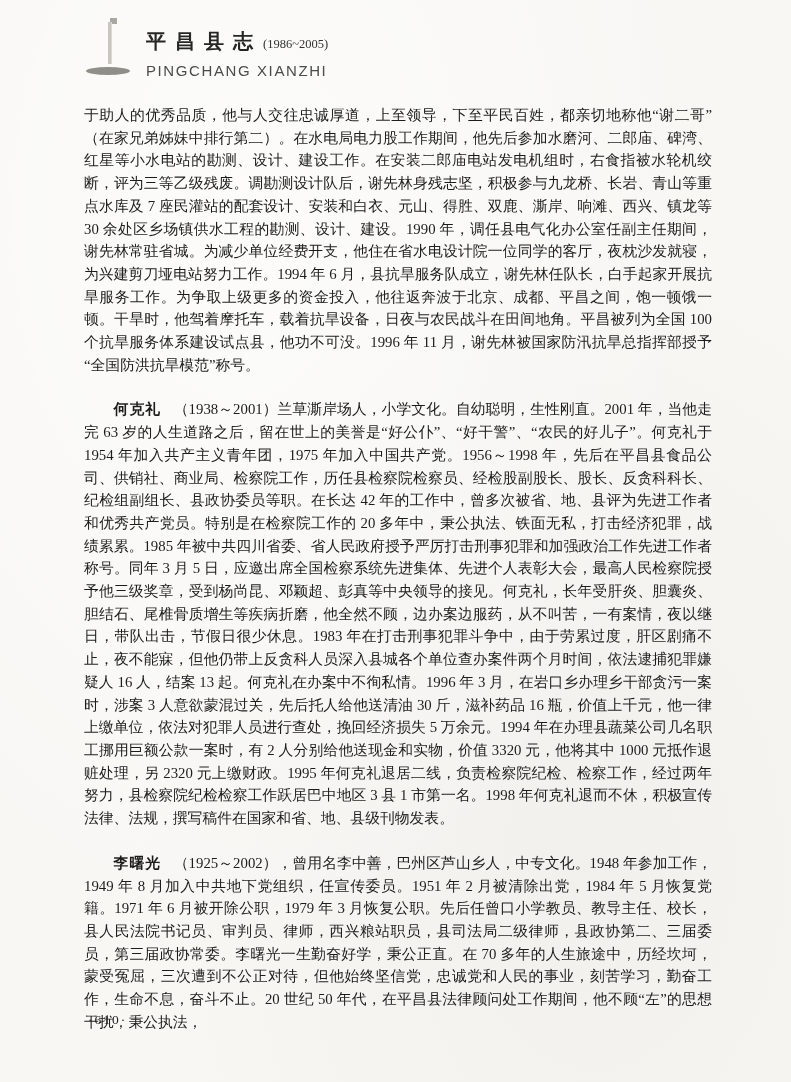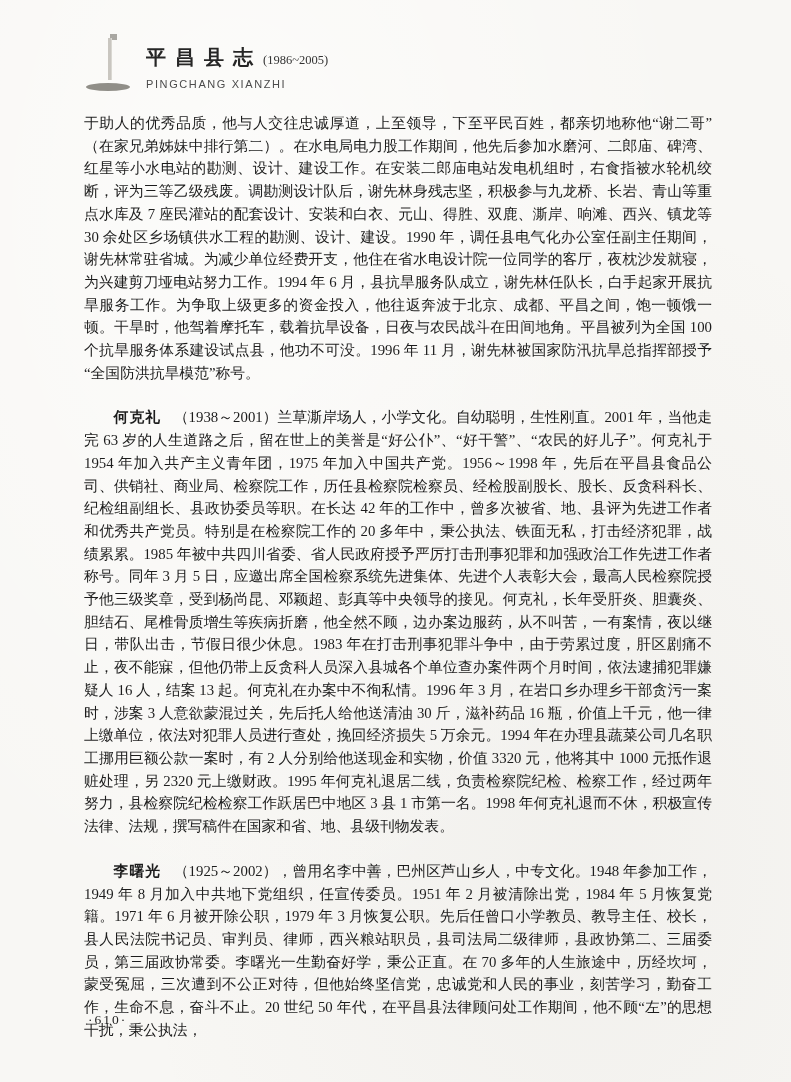--- a/index.html
+++ b/index.html
@@ -10,40 +10,40 @@
     margin:0 auto;
     background:#f8f7f4;
     background-image: radial-gradient(ellipse at 30% 20%, rgba(255,255,255,.6), rgba(0,0,0,0) 60%),
                       radial-gradient(ellipse at 75% 80%, rgba(120,115,105,.05), rgba(0,0,0,0) 55%);
     overflow:hidden;
     font-family:"Liberation Serif","DejaVu Serif",serif;
     color:#1c1c1c;
   }
 
   
-  .header { position:absolute; top:32px; left:84px; width:420px; height:64px; }
+  .header { position:absolute; top:16px; left:84px; width:420px; height:64px; }
   .logo { position:absolute; left:0; top:0; width:56px; height:60px; }
   .logo .flag { position:absolute; left:26px; top:2px; width:7px; height:6px; background:#8d8b85; opacity:.75; }
   .logo .pole { position:absolute; left:24px; top:6px; width:3px; height:42px; background:#c9c6c0; box-shadow:1px 0 0 #dad8d2; }
   .logo .base { position:absolute; left:2px; top:51px; width:44px; height:8px; border-radius:50%; background:#908e88; }
   .titles { position:absolute; left:62px; top:12px; white-space:nowrap; }
   .title-cn { font-weight:bold; font-size:20px; letter-spacing:9px; color:#262626; }
   .title-years { font-size:12.5px; color:#333; margin-left:-3px; }
   .subtitle { margin-top:7px; font-family:"Liberation Sans","DejaVu Sans",sans-serif;
-              font-size:11px; letter-spacing:1.6px; color:#4b4b4b; }
+              font-size:15px; letter-spacing:1.6px; color:#4b4b4b; }
 
   
   .body-text { position:absolute; top:104px; left:84px; width:628px; }
   .para {
     margin:0 0 22px 0;
     font-size:14.8px; line-height:22.7px;
     text-align:justify; text-justify:inter-ideograph;
     text-indent:2em;
   }
-  .para.no-indent { text-indent:0;margin-top:8px; }
+  .para.no-indent { text-indent:0; }
   .para:last-child { margin-bottom:0;margin-top:16px; }
   .bio-name { font-weight:bold; letter-spacing:1px; margin-right:.85em;font-family:Liberation Serif, serif; }
 
   
   .page-number { position:absolute; left:88px; top:1012px; font-size:13.5px; letter-spacing:2px; color:#222; }
 </style>
 </head>
 <body>
 
 <div class="page">

